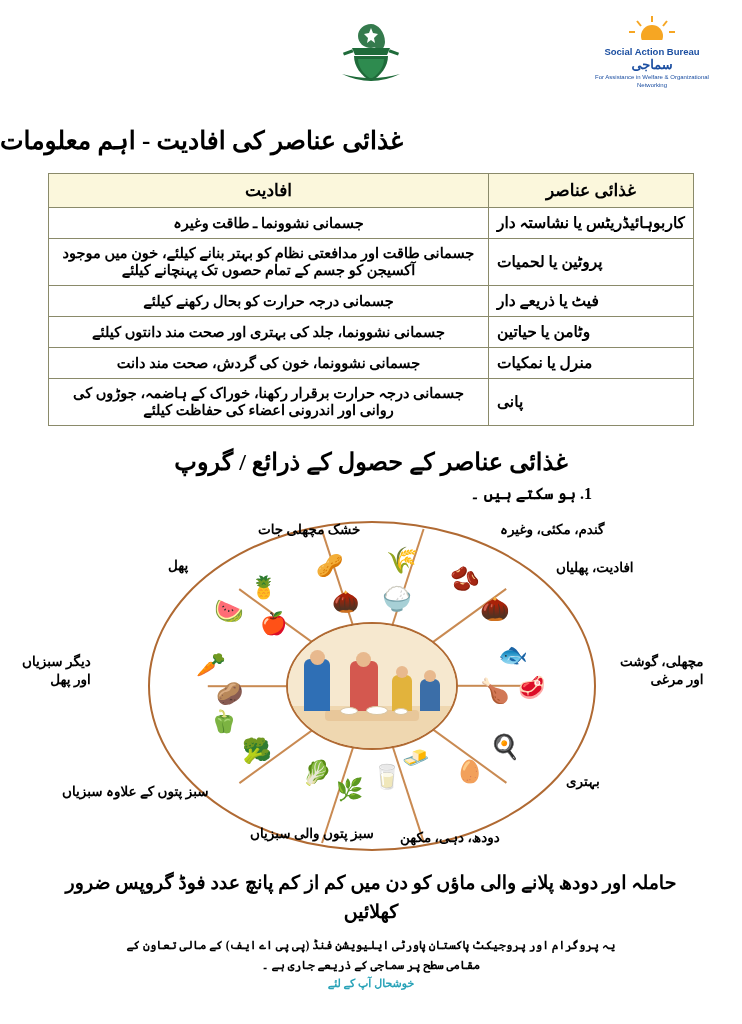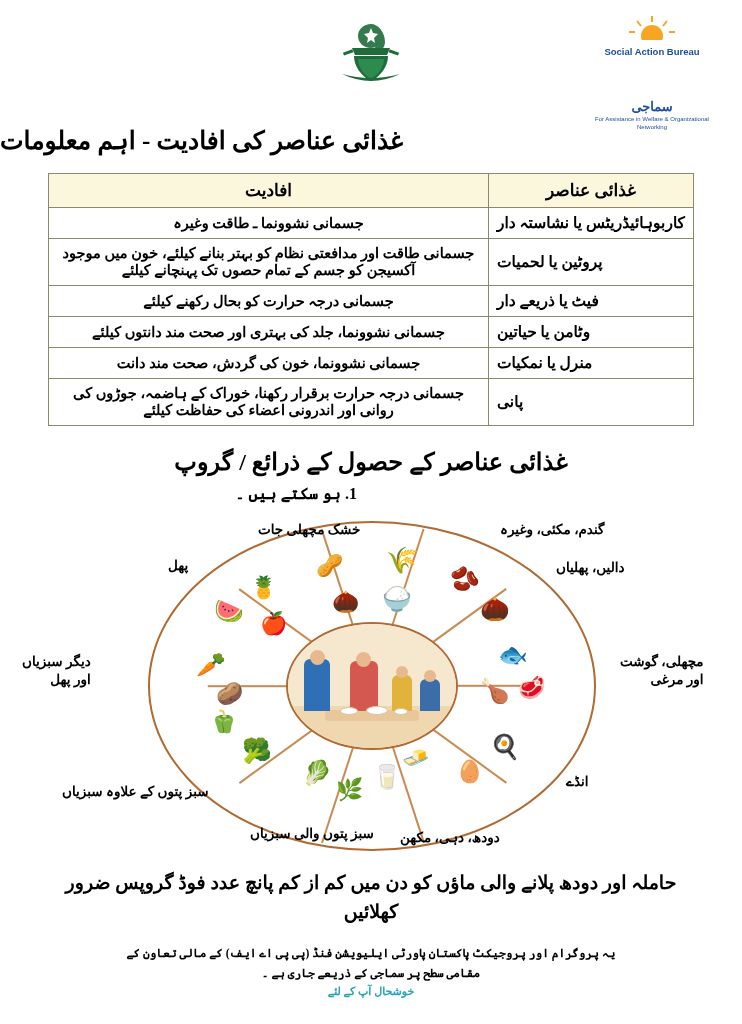--- a/index.html
+++ b/index.html
@@ -18,21 +18,21 @@
   .logo-ppaf { position:absolute; left:36px; top:22px; width:70px; text-align:center; }
   .logo-ppaf .tri { width:48px; height:44px; margin:0 auto; position:relative; }
   .logo-ppaf .tri svg { display:block; }
   .logo-ppaf .lbl1 { font-family:"Liberation Sans", sans-serif; font-size:11px; letter-spacing:3px; color:#1f3f86; font-weight:bold; margin-top:1px;}
   .logo-ppaf .lbl2 { font-family:"Liberation Sans", sans-serif; font-size:9px; color:#1f3f86; margin-top:1px;}
 
   .logo-gov { position:absolute; left:50%; transform:translateX(-50%); top:18px; text-align:center; width:120px;}
   .logo-sab { position:absolute; right:20px; top:14px; width:140px; text-align:center; }
   .logo-sab .sun { width:54px; height:30px; margin:0 auto; position:relative; overflow:hidden;}
   .logo-sab .sab-t1 { font-family:"Liberation Sans", sans-serif; font-size:9.5px; color:#1c4fa1; font-weight:bold; margin-top:2px;}
-  .logo-sab .sab-urdu { font-family:"Liberation Serif", serif; font-size:13px; color:#1c4fa1; font-weight:bold;margin-top:42px;}
+  .logo-sab .sab-urdu { font-family:"Liberation Serif", serif; font-size:13px; color:#1c4fa1; font-weight:bold;}
   .logo-sab .sab-t2 { font-family:"Liberation Sans", sans-serif; font-size:6px; color:#1c4fa1; line-height:1.25; margin-top:1px;}
 
   
   .main-title {
     text-align:left;
     font-size: 25px;
     font-weight: bold;
     direction: rtl;
     margin-top: 16px;
     letter-spacing: 0.5px;
@@ -72,21 +72,21 @@
 
   
   .section-title {
     text-align:center;
     font-size: 24px;
     font-weight: bold;
     direction: rtl;
     margin-top: 22px;
   }
   .section-sub {
-    text-align:center;
+    text-align:right;
     font-size: 16px;
     font-weight: bold;
     direction: rtl;
     margin-top: 8px;
     padding-right: 150px;
   }
 
   
   .wheel-area { position:relative; width:742px; height:360px; margin-top:4px; }
   .wheel { position:absolute; left:148px; top:14px; width:448px; height:330px; }
@@ -139,21 +139,21 @@
   .foot1 {
     text-align:center; direction:rtl;
     font-size: 19px; font-weight:bold;
     margin-top: 2px;
     line-height:1.5;
     padding: 0 60px;
   }
   .foot2 {
     text-align:center; direction:rtl;
     font-size: 11.5px; font-weight:bold;
-    margin-top: 18px;
+    margin-top: 10px;
     line-height: 1.7;
     padding: 0 110px;
   }
   .foot3 {
     text-align:center; direction:rtl;
     font-size: 11px; font-weight:bold;
     color:#2aa3b8;
     margin-top: 2px;
   }
 </style>
@@ -309,26 +309,26 @@
 
             <div class="dish" style="left:52px; width:18px; height:8px;"></div>
             <div class="dish" style="left:78px; width:22px; height:9px;"></div>
             <div class="dish" style="left:106px; width:14px; height:7px;"></div>
           </div>
         </div>
       </div>
     </div>
 
     <div class="wlabel" style="left:500px; top:14px;">گندم، مکئی، وغیرہ</div>
-    <div class="wlabel" style="left:556px; top:52px;">دالیں، پھلیاں</div>
+    <div class="wlabel" style="left:556px; top:52px;">افادیت، پھلیاں</div>
     <div class="wlabel" style="left:620px; top:146px; text-align:right;">
       <div style="white-space:pre-line;">مچھلی، گوشت
 اور مرغی</div>
     </div>
-    <div class="wlabel" style="left:566px; top:266px;">انڈے</div>
+    <div class="wlabel" style="left:566px; top:266px;">بہتری</div>
     <div class="wlabel" style="left:400px; top:322px;">دودھ، دہی، مکھن</div>
     <div class="wlabel" style="left:250px; top:318px;">سبز پتوں والی سبزیاں</div>
     <div class="wlabel" style="left:62px; top:276px;">سبز پتوں کے علاوہ سبزیاں</div>
     <div class="wlabel" style="left:22px; top:146px; text-align:right;">
       <div style="white-space:pre-line;">دیگر سبزیاں
 اور پھل</div>
     </div>
     <div class="wlabel" style="left:168px; top:50px;">پھل</div>
     <div class="wlabel" style="left:258px; top:14px;">خشک مچھلی جات</div>
   </div>

